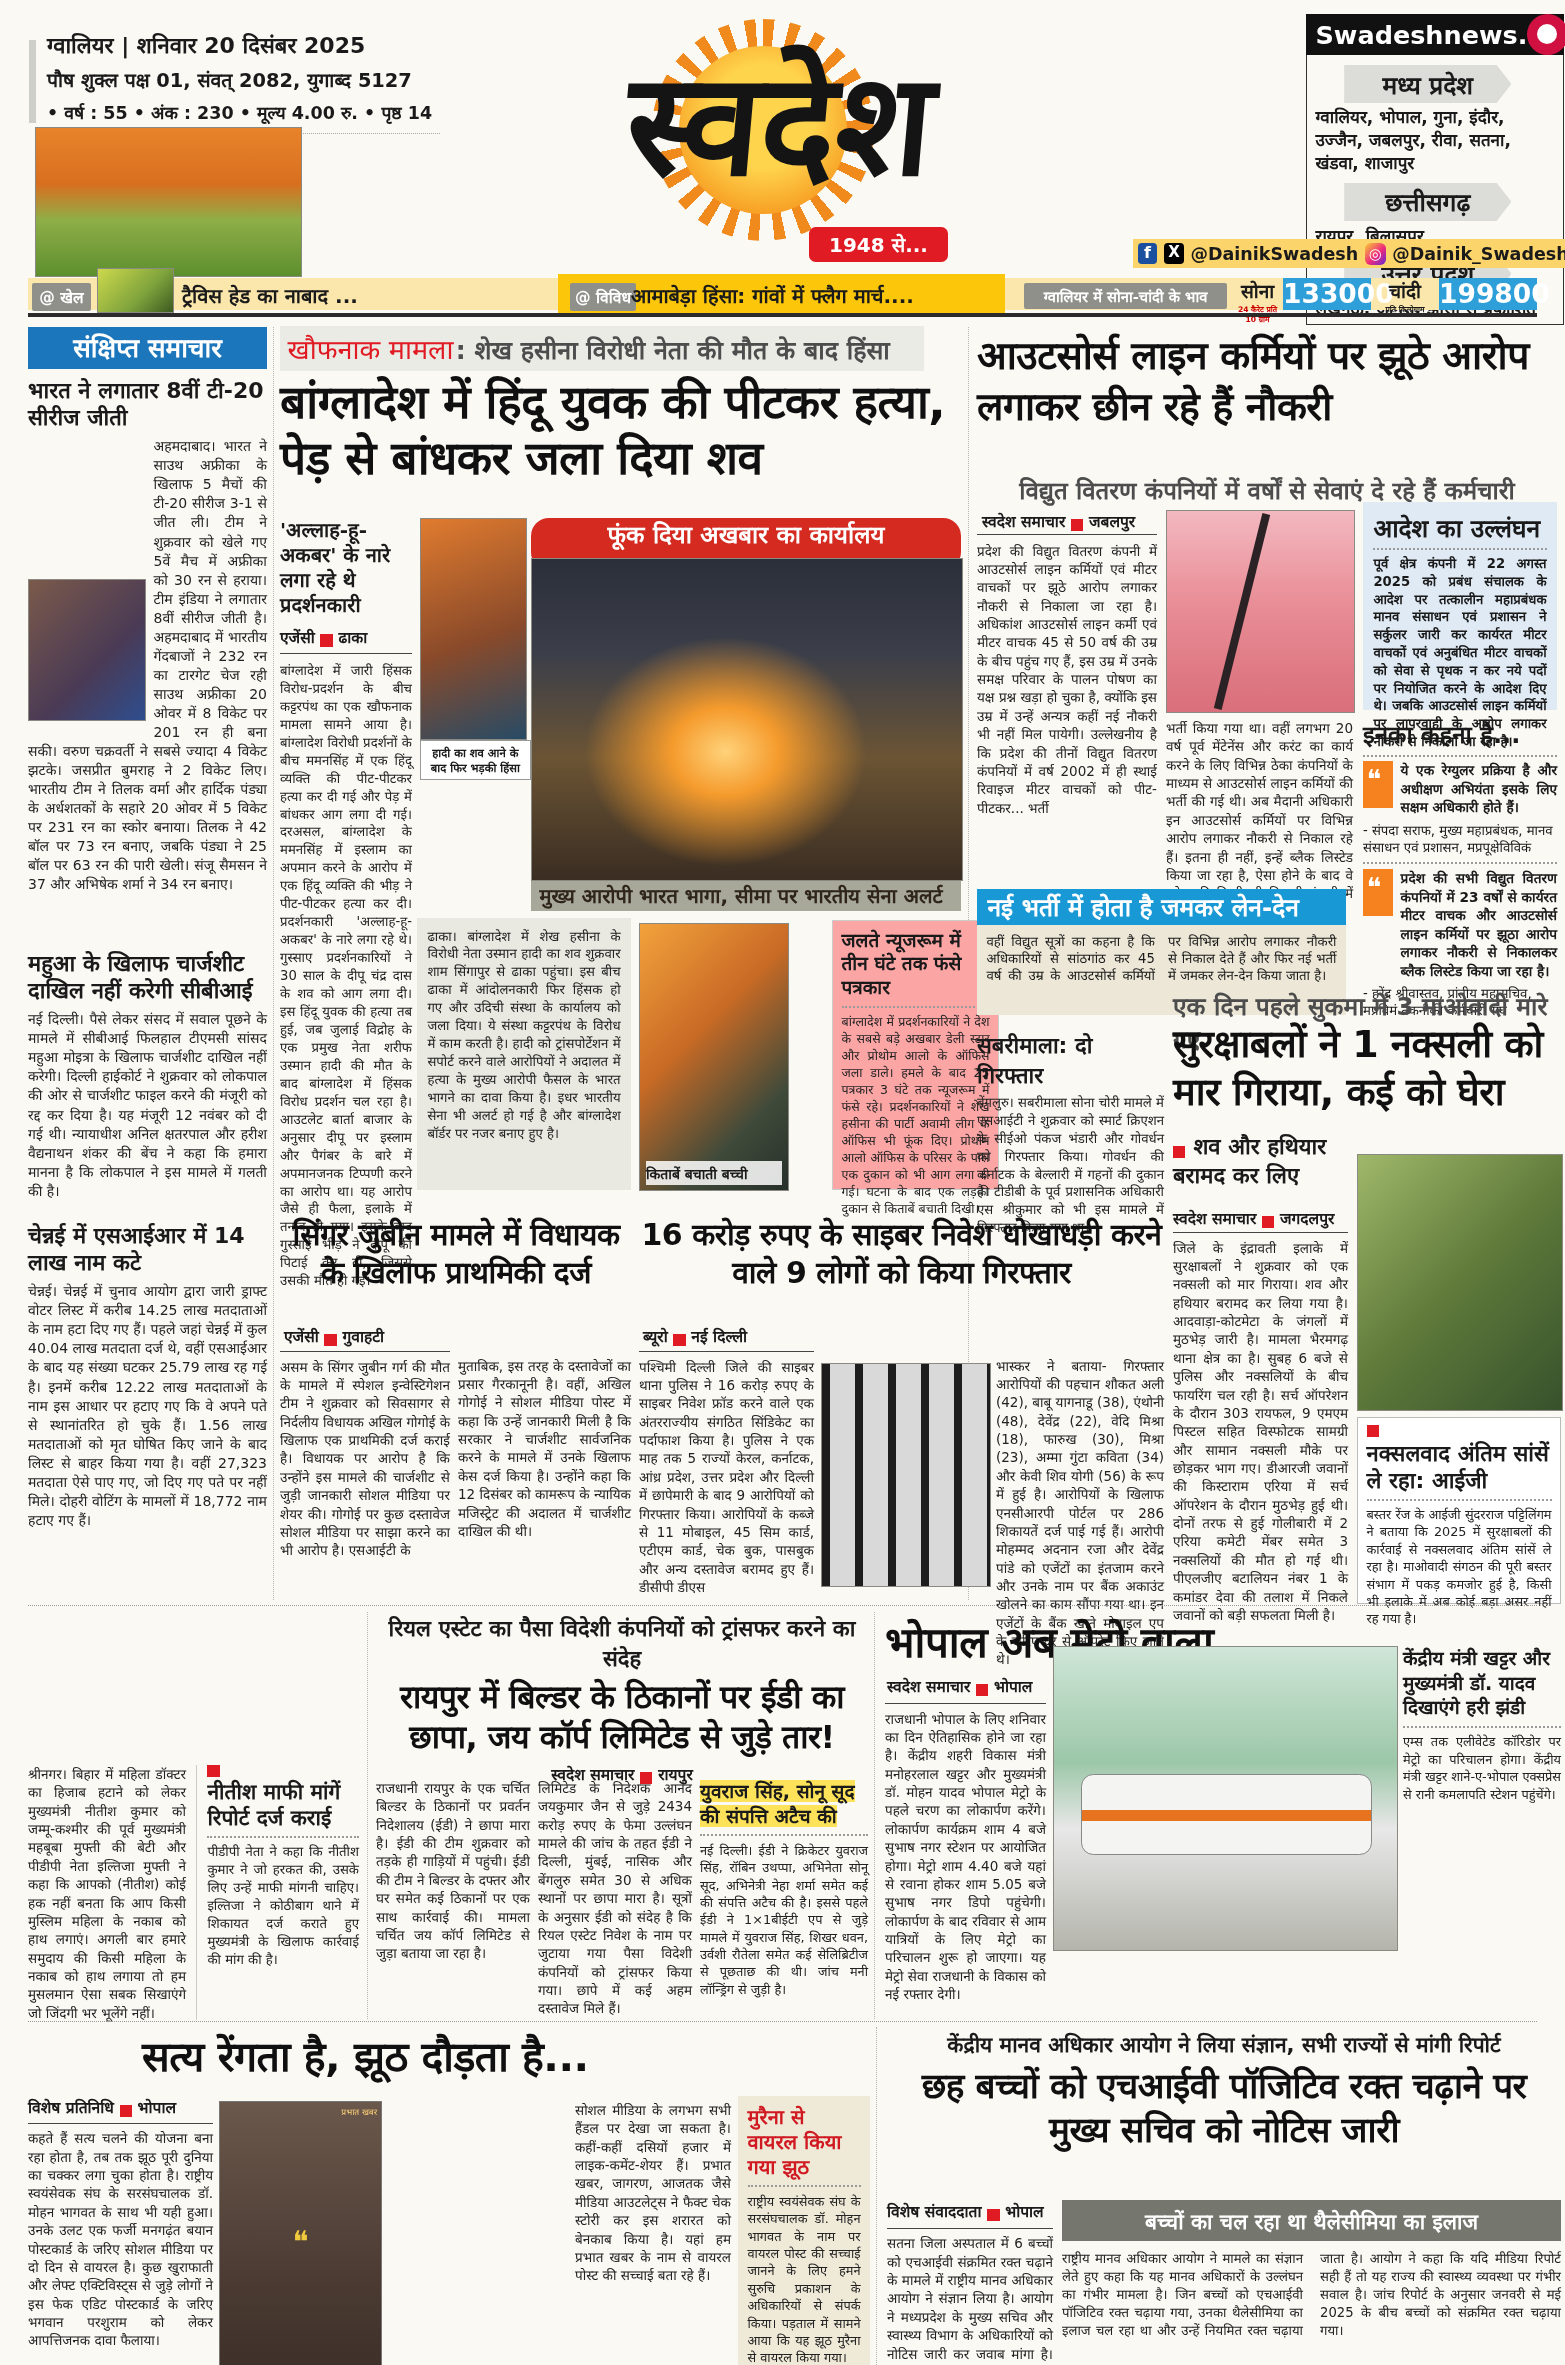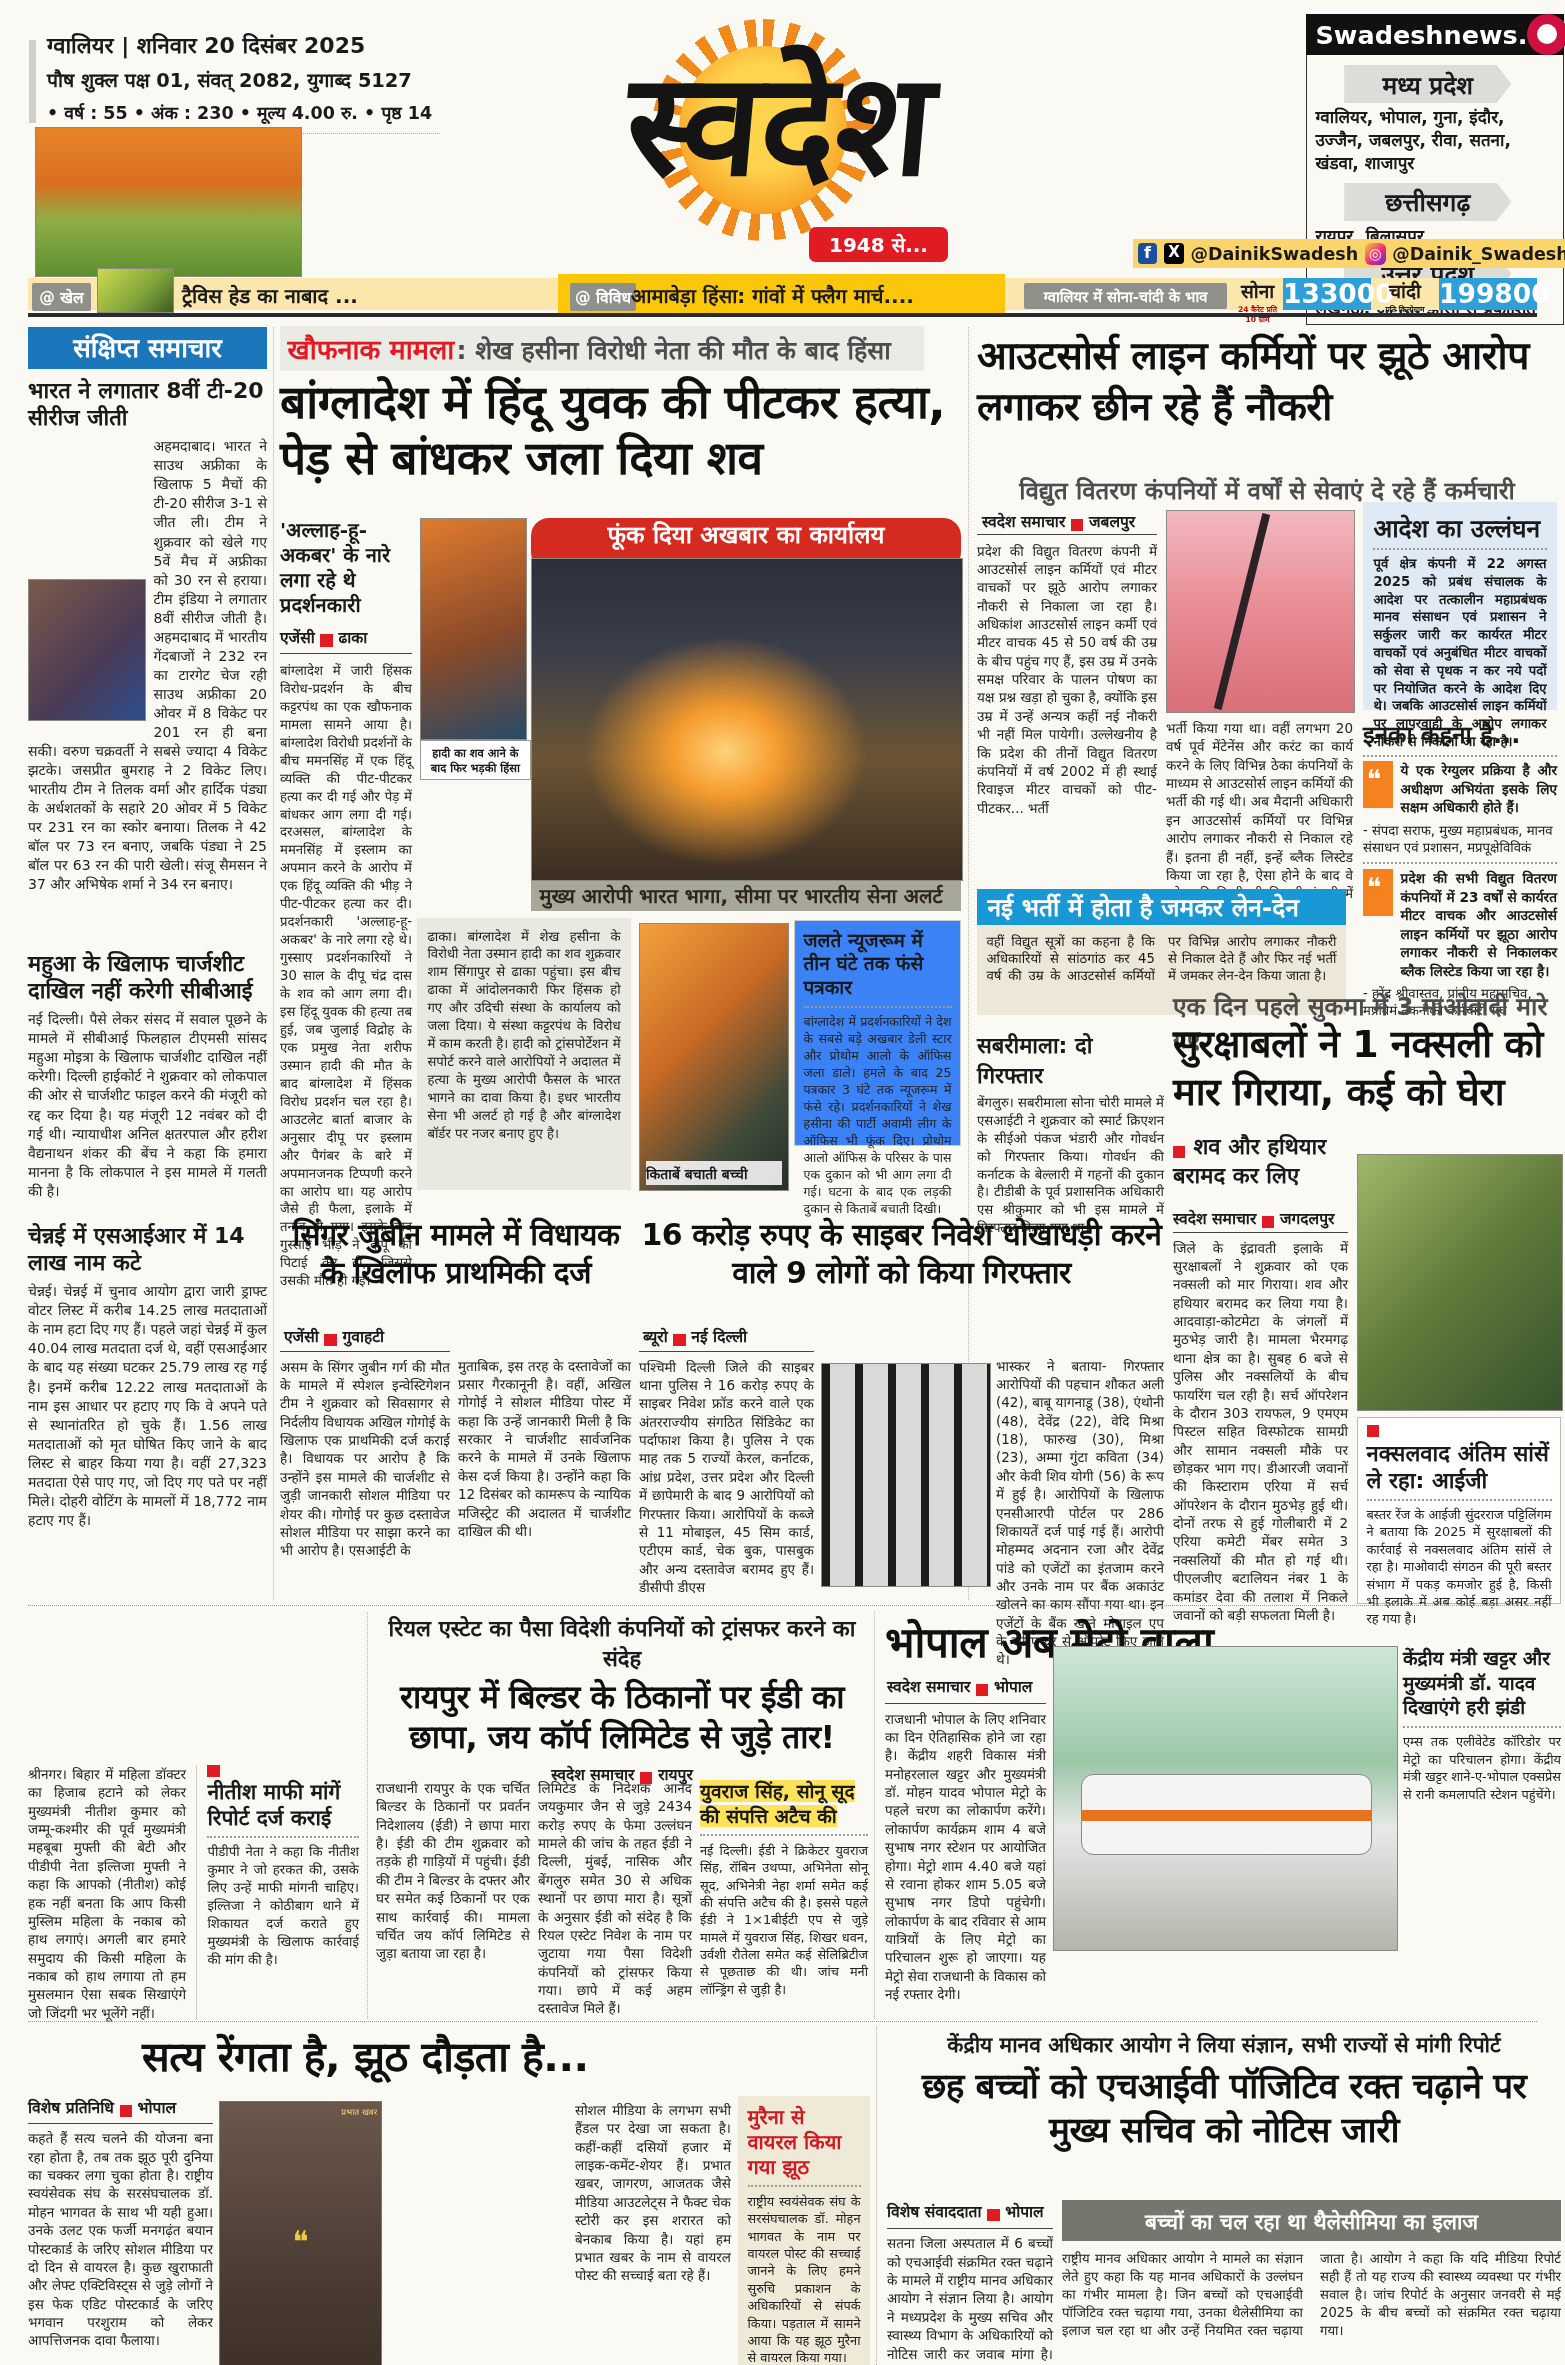--- a/index.html
+++ b/index.html
@@ -110,21 +110,21 @@
     <div class="body j" style="margin-top:5.7px">नई दिल्ली। पैसे लेकर संसद में सवाल पूछने के मामले में सीबीआई फिलहाल टीएमसी सांसद महुआ मोइत्रा के खिलाफ चार्जशीट दाखिल नहीं करेगी। दिल्ली हाईकोर्ट ने शुक्रवार को लोकपाल की ओर से चार्जशीट फाइल करने की मंजूरी को रद्द कर दिया है। यह मंजूरी 12 नवंबर को दी गई थी। न्यायाधीश अनिल क्षतरपाल और हरीश वैद्यनाथन शंकर की बेंच ने कहा कि हमारा मानना है कि लोकपाल ने इस मामले में गलती की है।</div>
   </div>
   <div class="abs" style="left:28px;top:1223px;width:239px">
     <div class="x" style="font-size:22px;line-height:1.22">चेन्नई में एसआईआर में 14 लाख नाम कटे</div>
     <div class="body j" style="margin-top:5.7px">चेन्नई। चेन्नई में चुनाव आयोग द्वारा जारी ड्राफ्ट वोटर लिस्ट में करीब 14.25 लाख मतदाताओं के नाम हटा दिए गए हैं। पहले जहां चेन्नई में कुल 40.04 लाख मतदाता दर्ज थे, वहीं एसआईआर के बाद यह संख्या घटकर 25.79 लाख रह गई है। इनमें करीब 12.22 लाख मतदाताओं के नाम इस आधार पर हटाए गए कि वे अपने पते से स्थानांतरित हो चुके हैं। 1.56 लाख मतदाताओं को मृत घोषित किए जाने के बाद लिस्ट से बाहर किया गया है। वहीं 27,323 मतदाता ऐसे पाए गए, जो दिए गए पते पर नहीं मिले। दोहरी वोटिंग के मामलों में 18,772 नाम हटाए गए हैं।</div>
   </div>
   <div class="abs vsep" style="left:273px;top:327px;height:1273px"></div>
   <div class="abs vsep" style="left:968px;top:327px;height:1273px"></div>
 
   <div class="abs" style="left:280px;top:326px;width:629px;background:#ebebe6;padding:3.8px 7.6px">
-    <span style="color:#e01b24;font-weight:700;font-size:27px">खौफनाक मामला</span>
+    <span style="color:#e01b24;font-weight:400;font-size:27px">खौफनाक मामला</span>
     <span class="kick" style="font-size:25px">: शेख हसीना विरोधी नेता की मौत के बाद हिंसा</span>
   </div>
   <div class="abs hl" style="left:280px;top:374px;width:681px;font-size:46px;line-height:1.22">बांग्लादेश में हिंदू युवक की पीटकर हत्या, पेड़ से बांधकर जला दिया शव</div>
 
   <div class="abs" style="left:280px;top:518px;width:132px">
     <div class="x" style="font-size:20px;line-height:1.25">'अल्लाह-हू-अकबर' के नारे लगा रहे थे प्रदर्शनकारी</div>
     <div style="margin:7.6px 0;border-bottom:1.4px solid #444;padding-bottom:5.7px">
       <span class="byl">एजेंसी</span><span class="sq"></span><span class="byl">ढाका</span>
     </div>
     <div class="body j" style="font-size:13.2px">बांग्लादेश में जारी हिंसक विरोध-प्रदर्शन के बीच कट्टरपंथ का एक खौफनाक मामला सामने आया है। बांग्लादेश विरोधी प्रदर्शनों के बीच ममनसिंह में एक हिंदू व्यक्ति की पीट-पीटकर हत्या कर दी गई और पेड़ में बांधकर आग लगा दी गई। दरअसल, बांग्लादेश के ममनसिंह में इस्लाम का अपमान करने के आरोप में एक हिंदू व्यक्ति की भीड़ ने पीट-पीटकर हत्या कर दी। प्रदर्शनकारी 'अल्लाह-हू-अकबर' के नारे लगा रहे थे। गुस्साए प्रदर्शनकारियों ने 30 साल के दीपू चंद्र दास के शव को आग लगा दी। इस हिंदू युवक की हत्या तब हुई, जब जुलाई विद्रोह के एक प्रमुख नेता शरीफ उस्मान हादी की मौत के बाद बांग्लादेश में हिंसक विरोध प्रदर्शन चल रहा है। आउटलेट बार्ता बाजार के अनुसार दीपू पर इस्लाम और पैगंबर के बारे में अपमानजनक टिप्पणी करने का आरोप था। यह आरोप जैसे ही फैला, इलाके में तनाव हो गया। इसके बाद गुस्साई भीड़ ने दीपू की पिटाई कर दी, जिससे उसकी मौत हो गई।</div>
@@ -136,21 +136,21 @@
     <div class="body j" style="font-size:13.2px">ढाका। बांग्लादेश में शेख हसीना के विरोधी नेता उस्मान हादी का शव शुक्रवार शाम सिंगापुर से ढाका पहुंचा। इस बीच ढाका में आंदोलनकारी फिर हिंसक हो गए और उदिची संस्था के कार्यालय को जला दिया। ये संस्था कट्टरपंथ के विरोध में काम करती है। हादी को ट्रांसपोर्टेशन में सपोर्ट करने वाले आरोपियों ने अदालत में हत्या के मुख्य आरोपी फैसल के भारत भागने का दावा किया है। इधर भारतीय सेना भी अलर्ट हो गई है और बांग्लादेश बॉर्डर पर नजर बनाए हुए है।</div>
   </div>
 
   <div class="abs banner" style="left:531px;top:518px;width:430px;height:52px;font-size:24px;line-height:35px">फूंक दिया अखबार का कार्यालय</div>
   <div class="abs photo" style="left:531px;top:558px;width:430px;height:321px;background:radial-gradient(ellipse at 45% 60%,#ffd27a 0%,#f59b2d 16%,rgba(0,0,0,0) 42%),linear-gradient(180deg,#2b2f3a 0%,#3c3f49 30%,#6b5434 62%,#3a2d22 100%)"></div>
   <div class="abs graybar" style="left:531px;top:881px;width:430px;height:30px;font-size:20px;line-height:30px;padding-left:8.5px;box-sizing:border-box">मुख्य आरोपी भारत भागा, सीमा पर भारतीय सेना अलर्ट</div>
 
   <div class="abs photo" style="left:639px;top:923px;width:148px;height:266px;background:linear-gradient(135deg,#f2a23c 0%,#c96a25 40%,#3f4a3a 75%,#26302a 100%)">
     <div class="abs cap" style="left:4%;bottom:4.7px;width:92%;font-size:14px;text-align:left;background:rgba(255,255,255,.85);padding:2.8px 0">किताबें बचाती बच्ची</div>
   </div>
-  <div class="abs" style="left:794px;top:920px;width:167px;height:226px;background:#3b82f6;border:0.5px solid #ccc;padding:7.6px 8.5px;box-sizing:border-box">
+  <div class="abs" style="left:832px;top:920px;width:167px;height:270px;background:#fca5a5;border:0.5px solid #ccc;padding:7.6px 8.5px;box-sizing:border-box">
     <div class="x" style="font-size:19px;line-height:1.25">जलते न्यूजरूम में तीन घंटे तक फंसे पत्रकार</div>
     <div class="dots" style="margin:5.7px 0"></div>
     <div class="body j" style="font-size:12.5px">बांग्लादेश में प्रदर्शनकारियों ने देश के सबसे बड़े अखबार डेली स्टार और प्रोथोम आलो के ऑफिस जला डाले। हमले के बाद 25 पत्रकार 3 घंटे तक न्यूजरूम में फंसे रहे। प्रदर्शनकारियों ने शेख हसीना की पार्टी अवामी लीग के ऑफिस भी फूंक दिए। प्रोथोम आलो ऑफिस के परिसर के पास एक दुकान को भी आग लगा दी गई। घटना के बाद एक लड़की दुकान से किताबें बचाती दिखी।</div>
   </div>
 
   <div class="abs hl" style="left:977px;top:331px;width:580px;font-size:39px;line-height:1.3">आउटसोर्स लाइन कर्मियों पर झूठे आरोप लगाकर छीन रहे हैं नौकरी</div>
   <div class="abs kick" style="left:977px;top:473px;width:580px;font-size:24px;text-align:center">विद्युत वितरण कंपनियों में वर्षों से सेवाएं दे रहे हैं  कर्मचारी</div>
   <div class="abs" style="left:982px;top:510px">
     <span class="byl">स्वदेश समाचार</span><span class="sq"></span><span class="byl">जबलपुर</span>
   </div>

